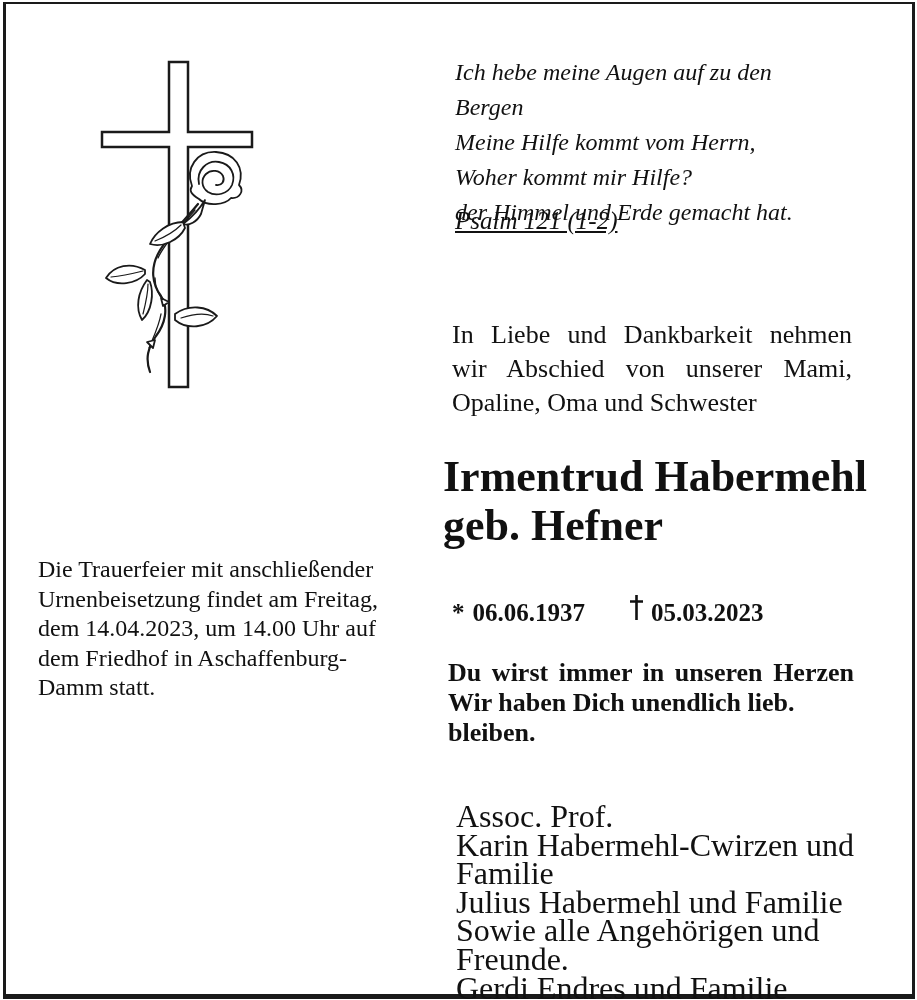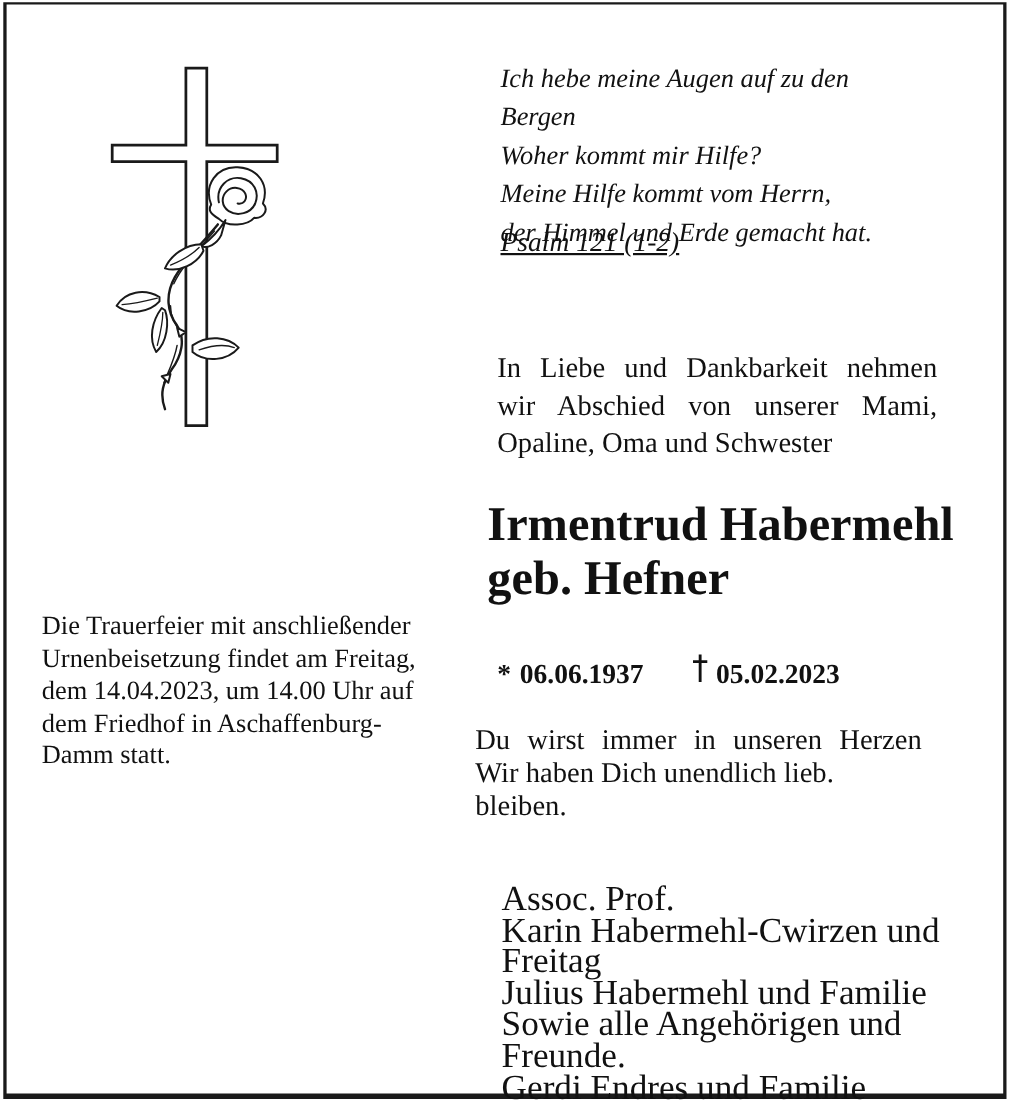--- a/index.html
+++ b/index.html
@@ -65,23 +65,24 @@
   .dates .gap { display: inline-block; width: 44px; }
   .dates .cross-sym { margin-right: 7px; margin-bottom: -5px; }
   .left-info {
     position: absolute;
     left: 38px; top: 555px; width: 352px;
     font-size: 24px;
     line-height: 29.5px;
   }
   .farewell {
     position: absolute;
-    left: 432px; top: 658px; width: 406px;
+    left: 448px; top: 658px; width: 406px;
     font-size: 26px;
     line-height: 30px;
+    font-weight: bold;
   }
   .signatures {
     position: absolute;
     left: 456px; top: 802px; width: 420px;
     font-size: 32px;
     line-height: 28.6px;
   }
   .jline { text-align: justify; text-align-last: justify; }
 </style>
 </head>
@@ -116,22 +117,22 @@
         <path fill="none" stroke-width="1.2" d="M 86 266 C 98 262 110 261 118 264"></path>
 
         <path d="M 66 246 L 74 250 L 68 254 Z"></path>
         <path d="M 60 288 L 52 290 L 58 296 Z"></path>
       </g>
     </svg>
   </div>
 
   <div class="psalm">
     <div>Ich hebe meine Augen auf zu den Bergen</div>
+    <div>Meine Hilfe kommt vom Herrn,</div>
     <div>Woher kommt mir Hilfe?</div>
-    <div>Meine Hilfe kommt vom Herrn,</div>
     <div>der Himmel und Erde gemacht hat.</div>
   </div>
   <div class="psalm-ref">Psalm 121 (1-2)</div>
 
   <div class="intro">
     <div class="jline">In Liebe und Dankbarkeit nehmen</div>
     <div class="jline">wir Abschied von unserer Mami,</div>
     <div>Opaline, Oma und Schwester</div>
   </div>
 
@@ -141,37 +142,37 @@
   </div>
 
   <div class="dates">
     <span>*</span>
     <span style="width:8px; display:inline-block;"></span>
     <span>06.06.1937</span>
     <span class="gap"></span>
     <svg class="cross-sym" width="15" height="27" viewBox="0 0 15 27" xmlns="http://www.w3.org/2000/svg">
       <path d="M 7.5 1 V 26 M 1 7.5 H 14" stroke="#111111" stroke-width="2.6" fill="none"></path>
     </svg>
-    <span>05.02.2023</span>
+    <span>05.03.2023</span>
   </div>
 
   <div class="left-info">
     <div>Die Trauerfeier mit anschließender</div>
     <div>Urnenbeisetzung findet am Freitag,</div>
     <div>dem 14.04.2023, um 14.00 Uhr auf</div>
     <div>dem Friedhof in Aschaffenburg-</div>
     <div>Damm statt.</div>
   </div>
 
   <div class="farewell">
     <div class="jline">Du wirst immer in unseren Herzen</div>
     <div>Wir haben Dich unendlich lieb.</div>
     <div>bleiben.</div>
   </div>
 
   <div class="signatures">
     <div>Assoc. Prof.</div>
-    <div>Karin Habermehl-Cwirzen und Freitag</div>
+    <div>Karin Habermehl-Cwirzen und Familie</div>
     <div>Julius Habermehl und Familie</div>
     <div>Sowie alle Angehörigen und Freunde.</div>
     <div>Gerdi Endres und Familie</div>
   </div>
 </div>
 
 </body></html>

